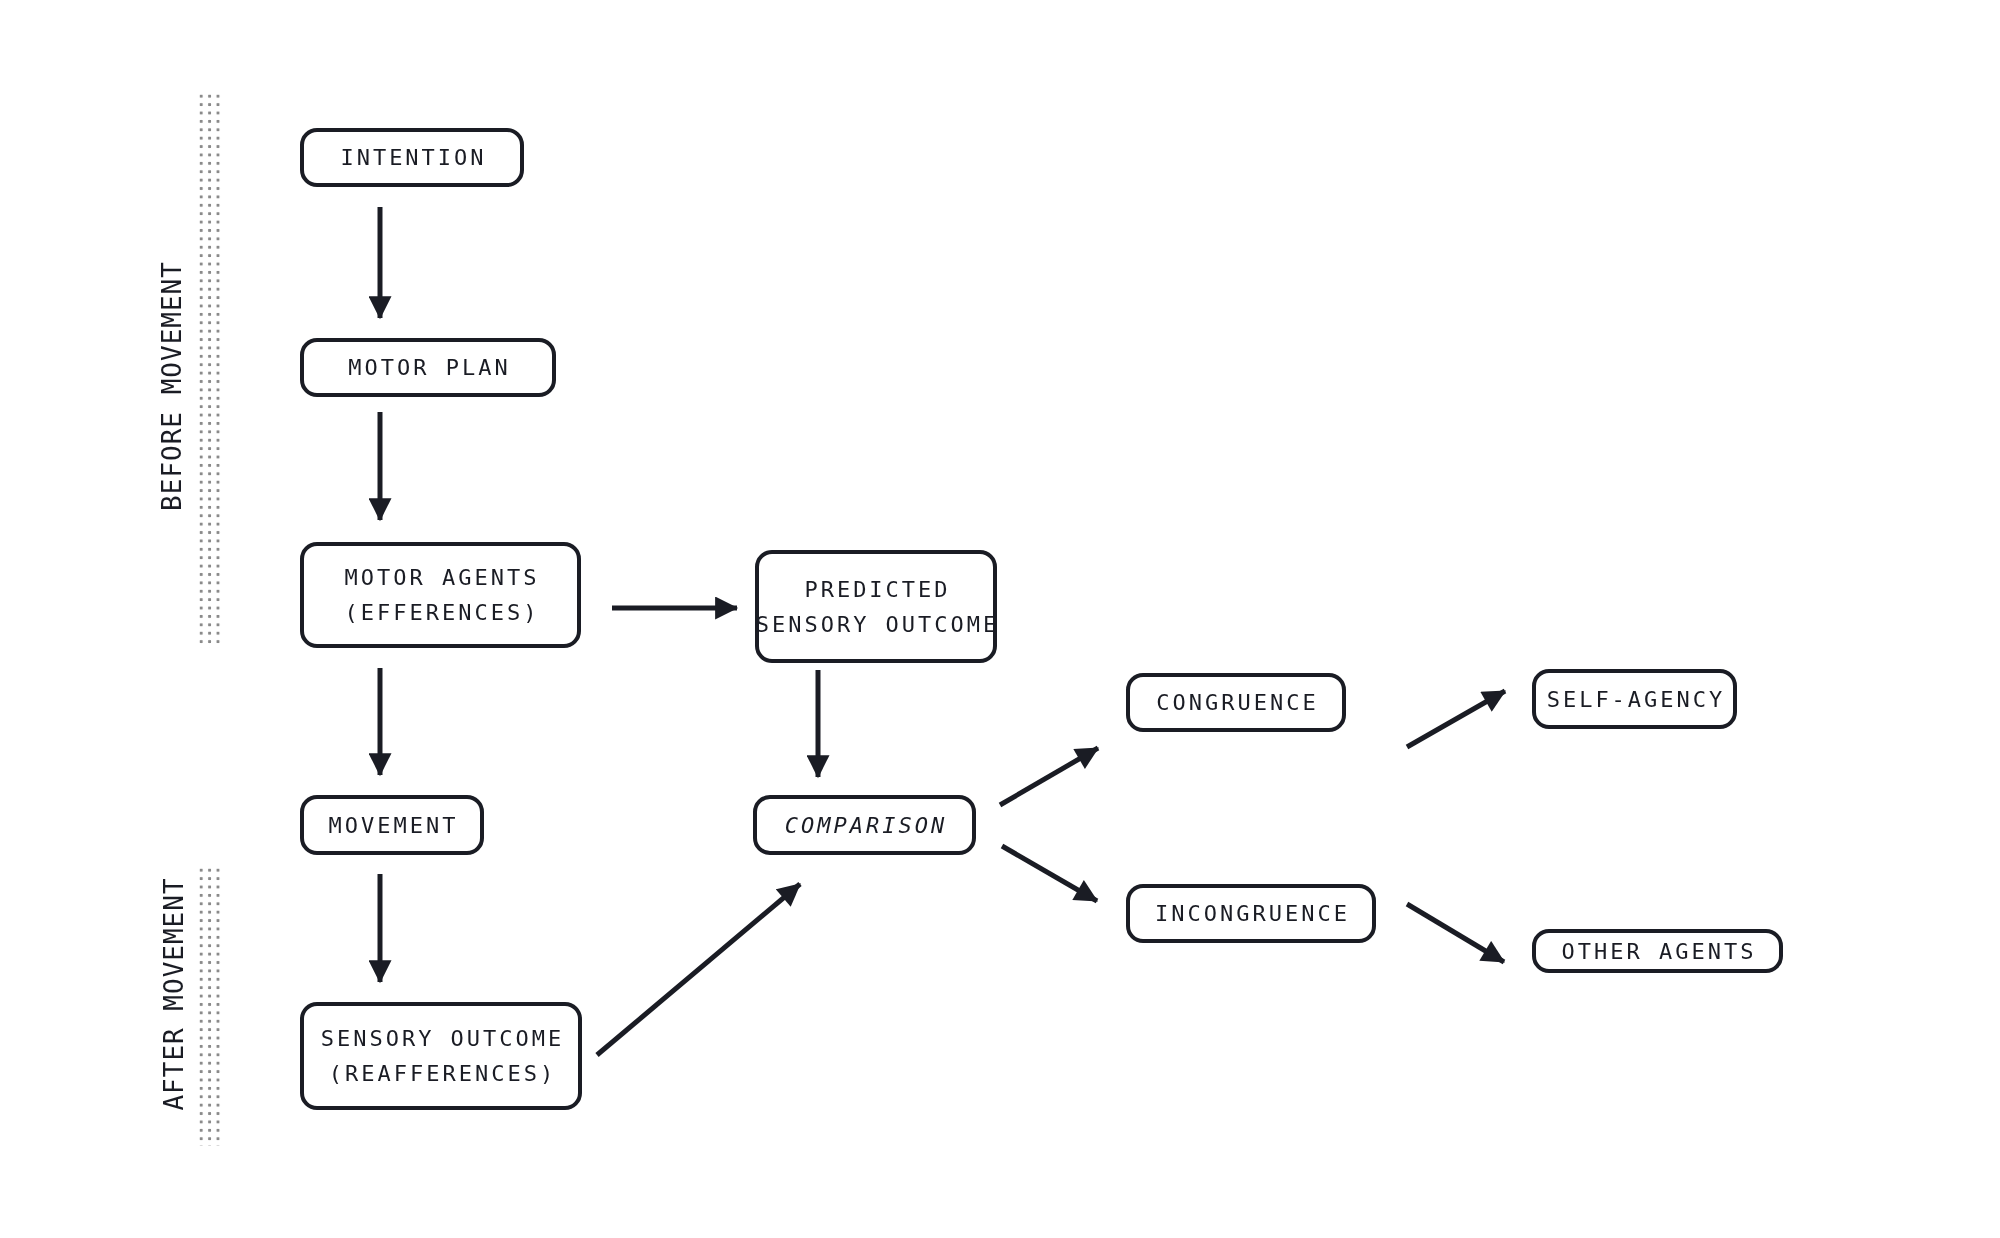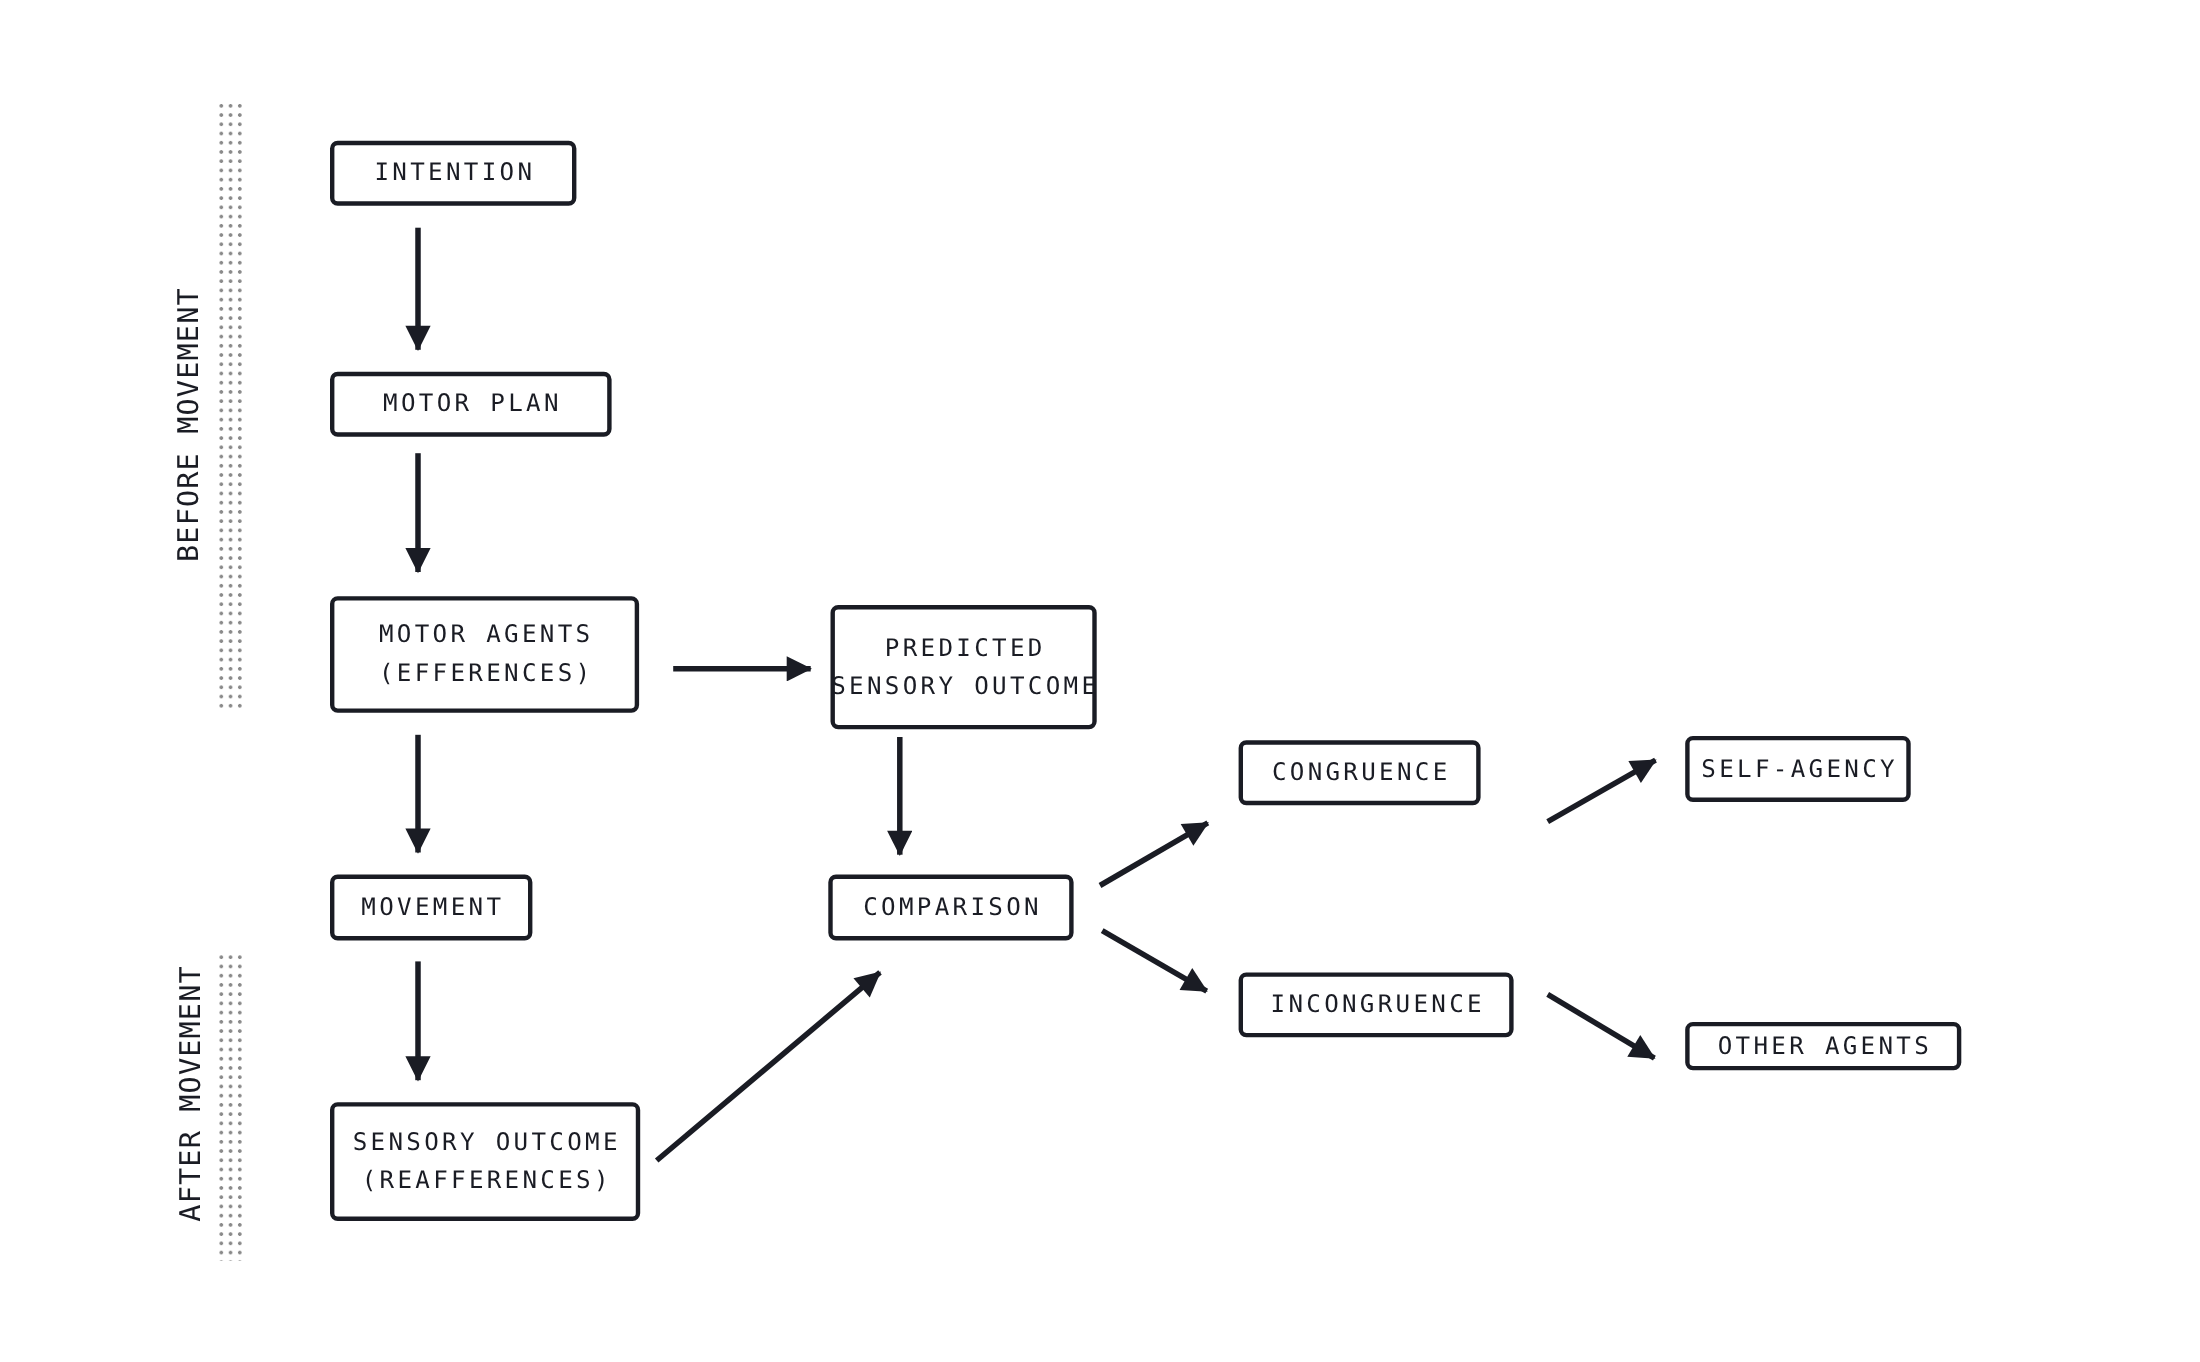--- a/index.html
+++ b/index.html
@@ -3,21 +3,21 @@
 <meta charset="utf-8">
 <style>
   html,body{margin:0;padding:0;background:#ffffff;}
   .stage{
     position:relative;width:2000px;height:1238px;background:var(--bg,#ffffff);
     font-family:"DejaVu Sans Mono","Liberation Mono",monospace;overflow:hidden;
   }
   .edges{position:absolute;left:0;top:0;}
   .node{
     position:absolute;box-sizing:border-box;border:4px solid var(--ink,#1a1c24);
-    border-radius:7px;background:#ffffff;display:flex;flex-direction:column;
+    border-radius:17px;background:#ffffff;display:flex;flex-direction:column;
     align-items:center;justify-content:center;color:var(--ink,#1a1c24);
     font-size:22px;line-height:35px;white-space:nowrap;
   }
   .node span{letter-spacing:3px;margin-right:-3px;}
   .strip{
     position:absolute;
     background-image:radial-gradient(circle at 4.2px 4.2px,var(--dot,#8a8a8a) 1.35px,transparent 1.9px);
     background-size:8.4px 8.4px;
   }
   .vlabel{
@@ -70,21 +70,21 @@
         <span>PREDICTED</span>
         <span>SENSORY OUTCOME</span>
       </div>
       <div class="node" style="left: 300px; top: 795px; width: 184px; height: 60px; justify-content: center;">
         <span>MOVEMENT</span>
       </div>
       <div class="node" style="left: 300px; top: 1002px; width: 282px; height: 108px;">
         <span>SENSORY OUTCOME</span>
         <span>(REAFFERENCES)</span>
       </div>
-      <div class="node" style="left: 753px; top: 795px; width: 223px; height: 60px;">
+      <div class="node" style="left: 753px; top: 795px; width: 223px; height: 60px; font-style: italic;">
         <span>COMPARISON</span>
       </div>
       <div class="node" style="left: 1126px; top: 673px; width: 220px; height: 59px;">
         <span>CONGRUENCE</span>
       </div>
       <div class="node" style="left: 1126px; top: 884px; width: 250px; height: 59px;">
         <span>INCONGRUENCE</span>
       </div>
       <div class="node" style="left: 1532px; top: 669px; width: 205px; height: 60px;">
         <span>SELF-AGENCY</span>

